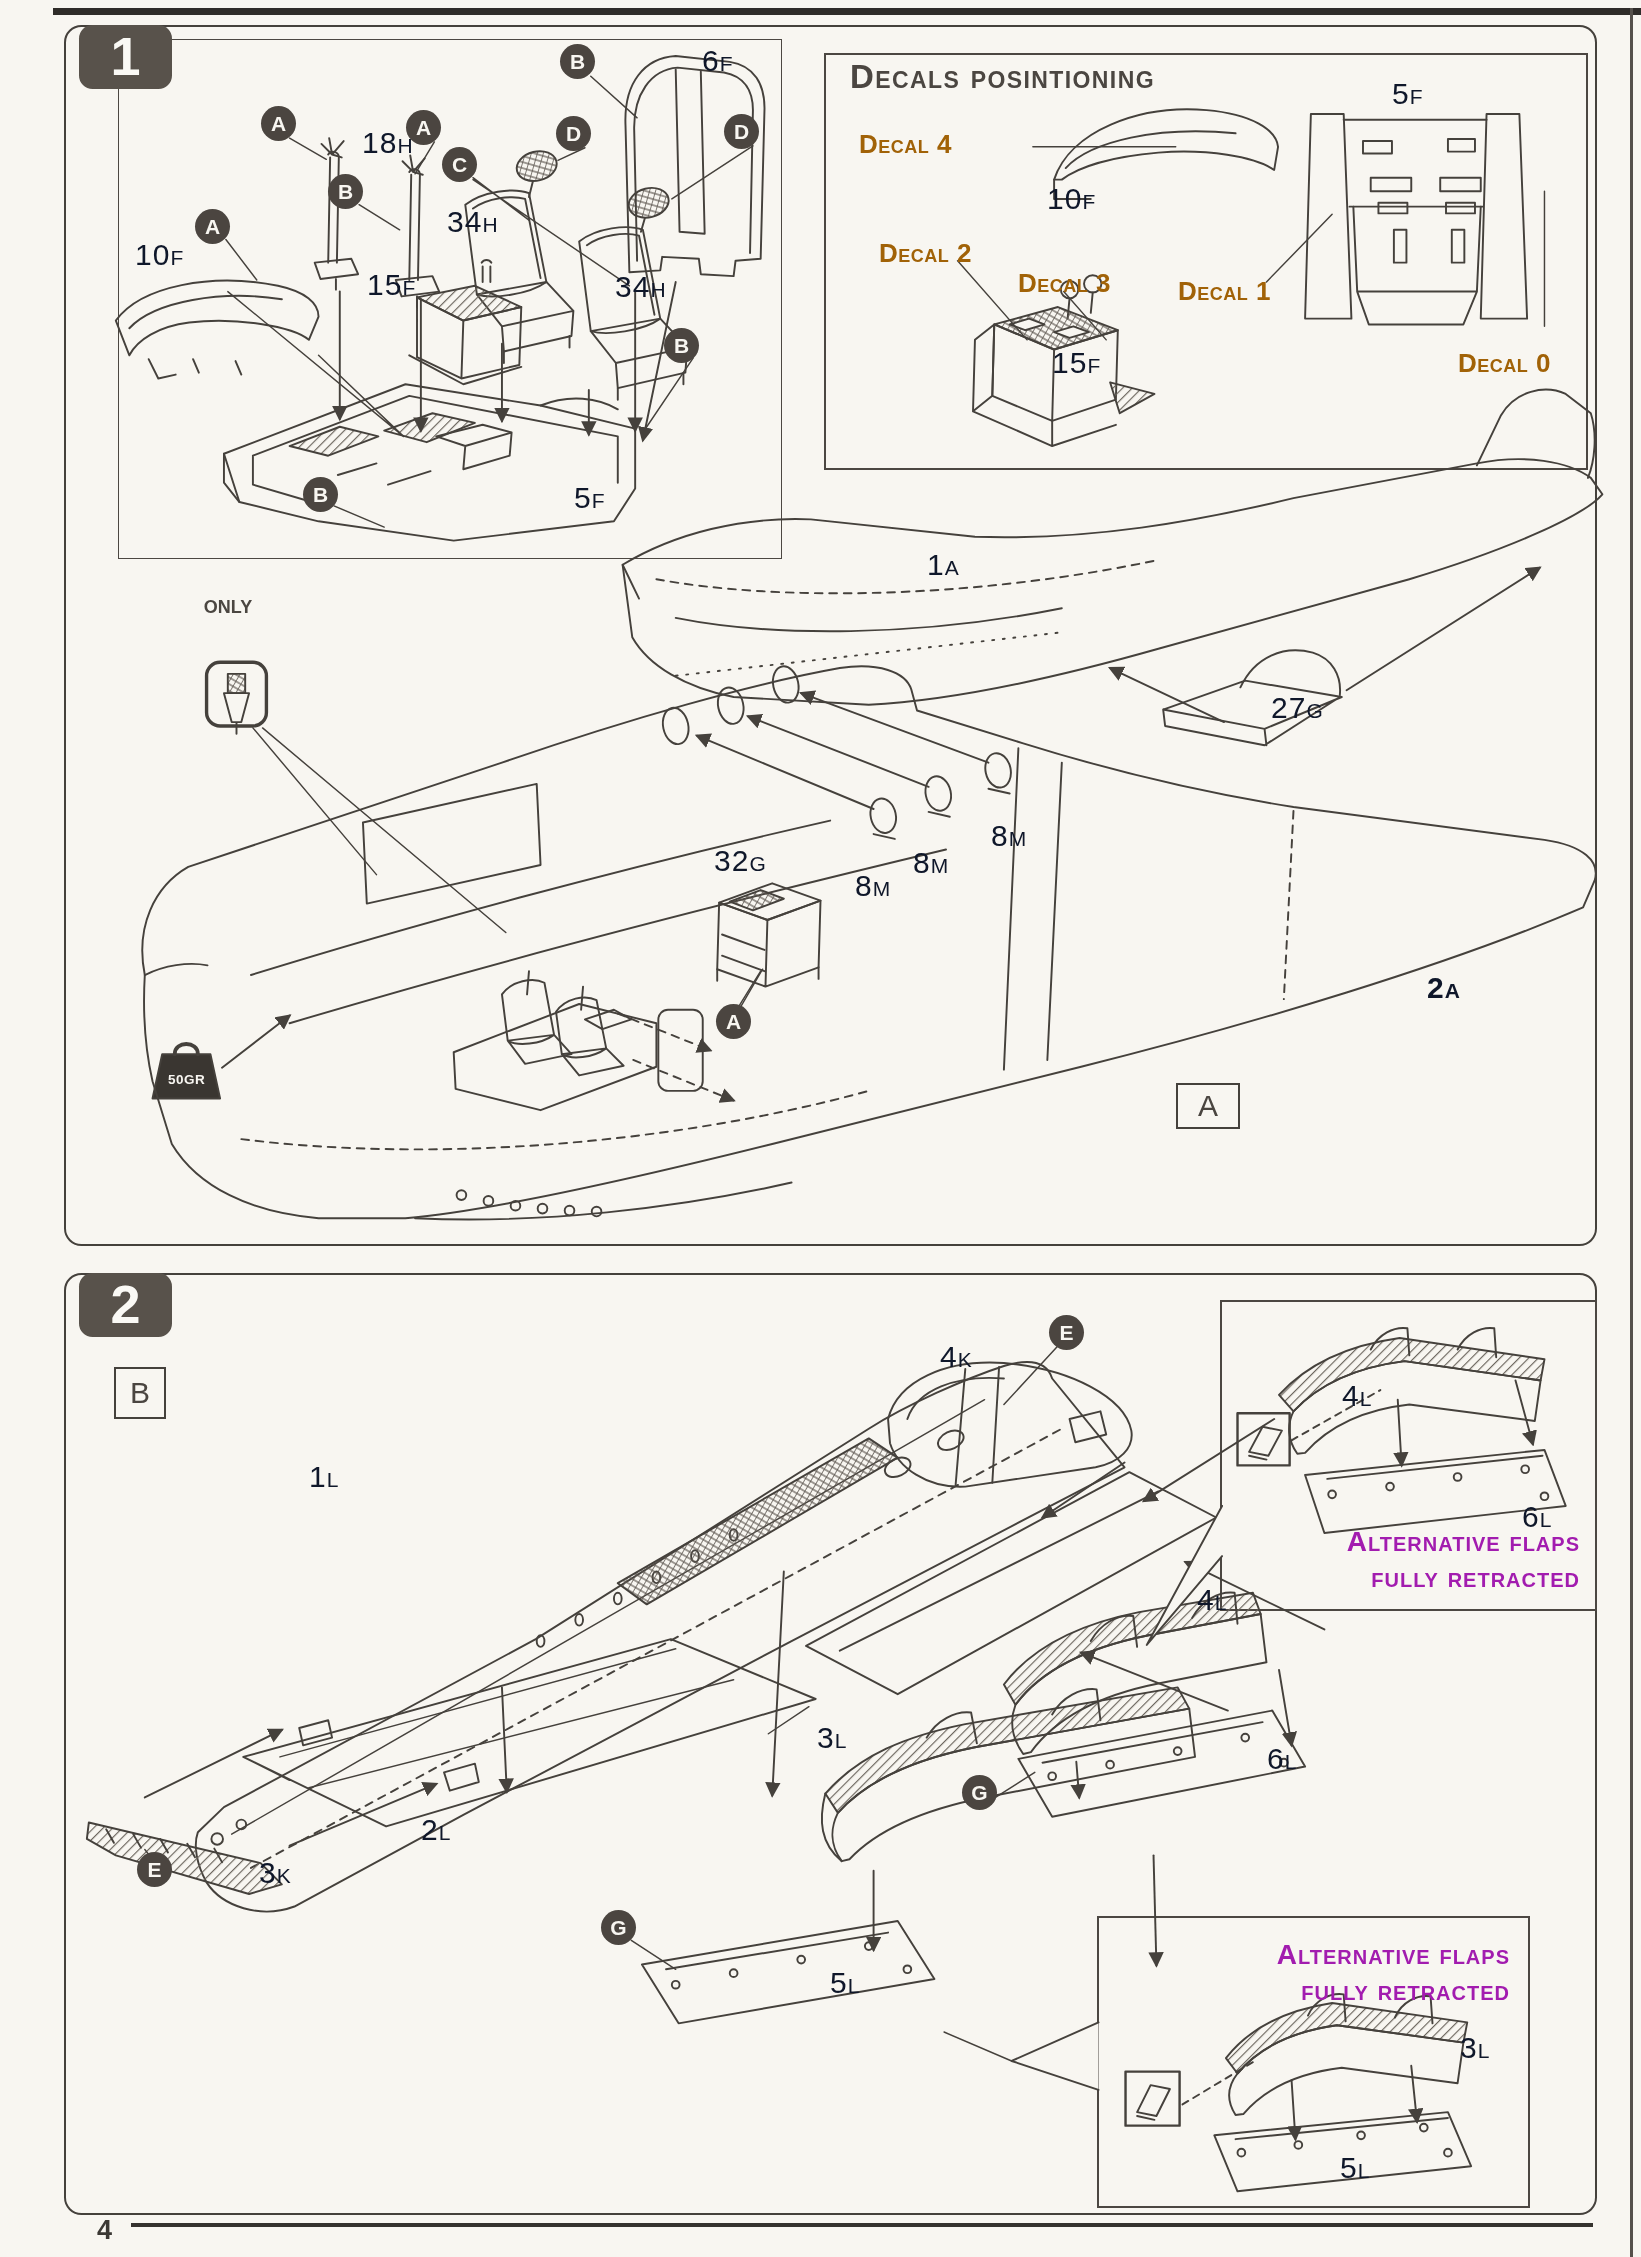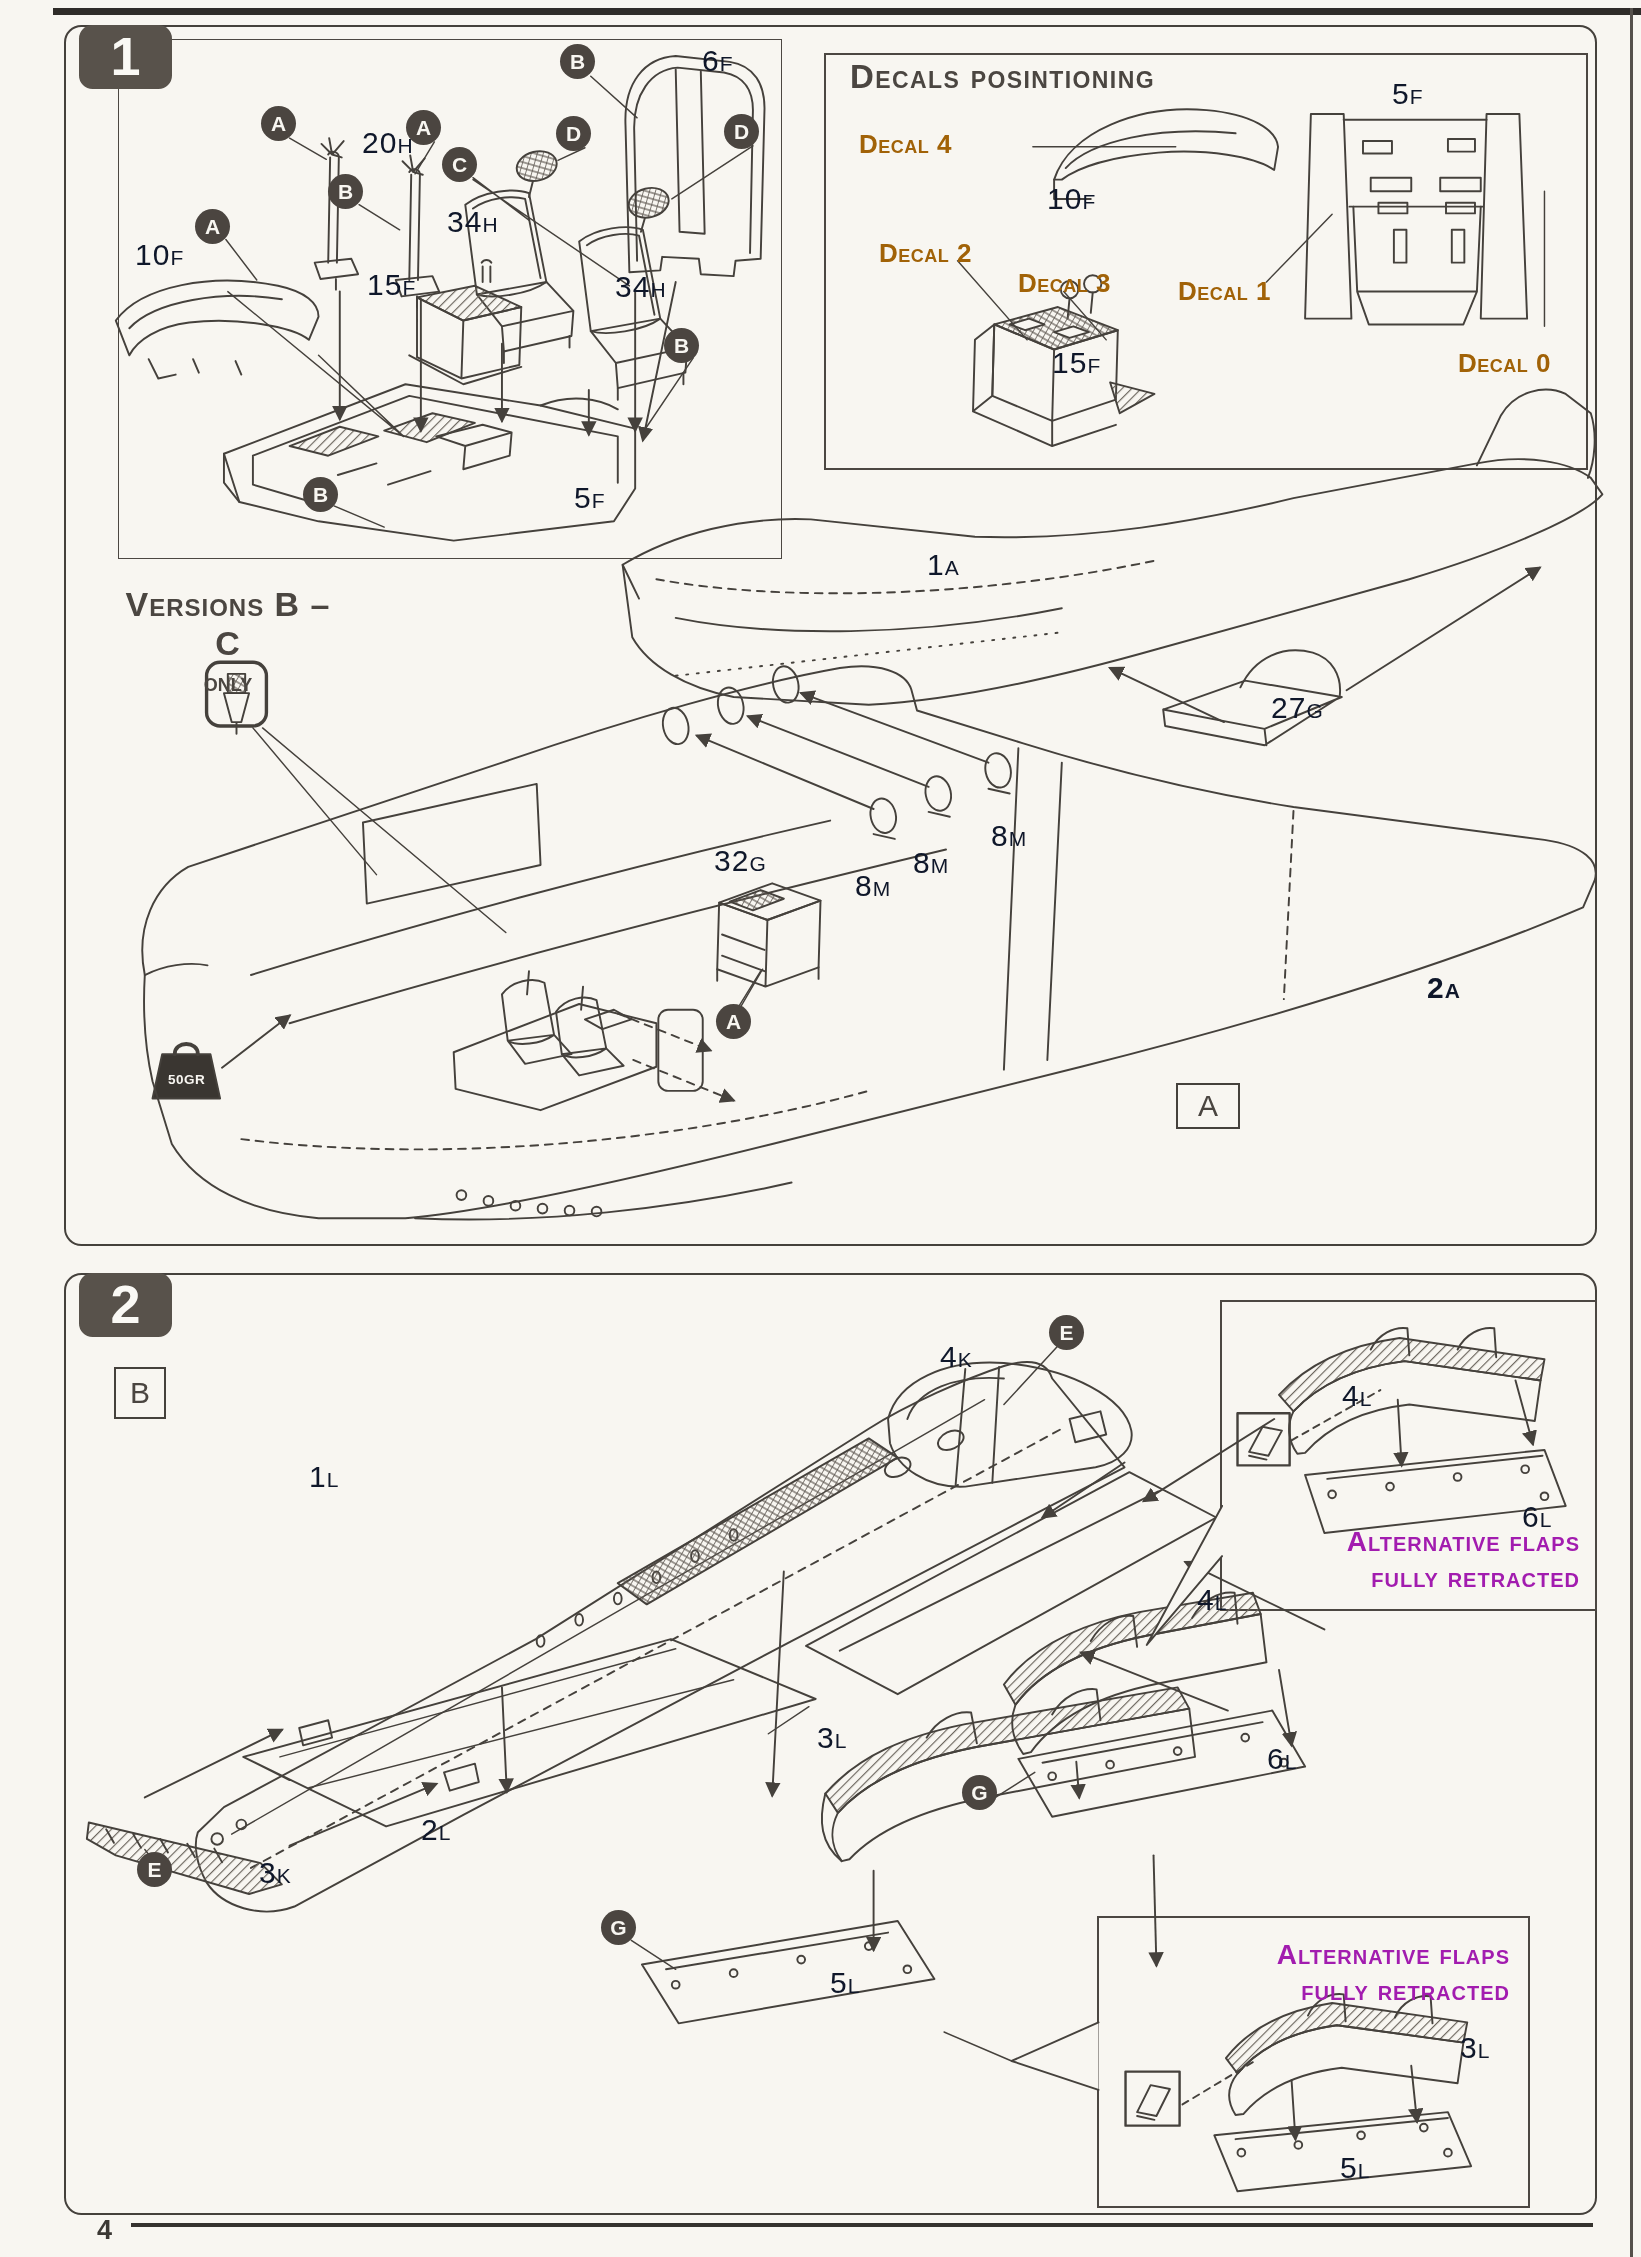--- a/index.html
+++ b/index.html
@@ -348,21 +348,21 @@
         <line x1="1338" y1="2155" x2="1342" y2="2216" marker-end="url(#ah)"></line>
         <line x1="1462" y1="2140" x2="1468" y2="2198" marker-end="url(#ah)"></line>
       </g>
     </g>
   </svg>
 
   <div class="badge txt" style="left:79px;top:25px;">1</div>
   <div class="badge txt" style="left:79px;top:1273px;">2</div>
 
   <div class="pl txt" style="left:135px;top:238px;"><span>10</span><span class="s">F</span></div>
-  <div class="pl txt" style="left:362px;top:126px;"><span>20</span><span class="s">H</span></div>
+  <div class="pl txt" style="left:362px;top:126px;"><span>18</span><span class="s">H</span></div>
   <div class="pl txt" style="left:367px;top:268px;"><span>15</span><span class="s">F</span></div>
   <div class="pl txt" style="left:447px;top:205px;"><span>34</span><span class="s">H</span></div>
   <div class="pl txt" style="left:615px;top:270px;"><span>34</span><span class="s">H</span></div>
   <div class="pl txt" style="left:702px;top:44px;"><span>6</span><span class="s">F</span></div>
   <div class="pl txt" style="left:574px;top:481px;"><span>5</span><span class="s">F</span></div>
 
   <div class="co txt" style="left:261px;top:106px;">A</div>
   <div class="co txt" style="left:406px;top:110px;">A</div>
   <div class="co txt" style="left:195px;top:209px;">A</div>
   <div class="co txt" style="left:328px;top:174px;">B</div>
@@ -377,21 +377,20 @@
   <div class="dl txt" style="left:859px;top:129px;">Decal 4</div>
   <div class="dl txt" style="left:879px;top:238px;">Decal 2</div>
   <div class="dl txt" style="left:1018px;top:268px;">Decal 3</div>
   <div class="dl txt" style="left:1178px;top:276px;">Decal 1</div>
   <div class="dl txt" style="left:1458px;top:348px;">Decal 0</div>
   <div class="pl txt" style="left:1047px;top:182px;"><span>10</span><span class="s">F</span></div>
   <div class="pl txt" style="left:1052px;top:346px;"><span>15</span><span class="s">F</span></div>
   <div class="pl txt" style="left:1392px;top:77px;"><span>5</span><span class="s">F</span></div>
 
   <div class="vers txt" style="left:122px;top:585px;width:212px;">
-    <div class="l1">Versions B – C</div>
     <div class="l2">only</div>
   </div>
   <div class="wlabel txt" style="left:168px;top:1072px;">50GR</div>
 
   <div class="pl txt" style="left:927px;top:548px;"><span>1</span><span class="s">A</span></div>
   <div class="pl txt" style="left:1271px;top:691px;"><span>27</span><span class="s">G</span></div>
   <div class="pl txt" style="left:991px;top:819px;"><span>8</span><span class="s">M</span></div>
   <div class="pl txt" style="left:913px;top:846px;"><span>8</span><span class="s">M</span></div>
   <div class="pl txt" style="left:855px;top:869px;"><span>8</span><span class="s">M</span></div>
   <div class="pl txt" style="left:714px;top:844px;"><span>32</span><span class="s">G</span></div>

